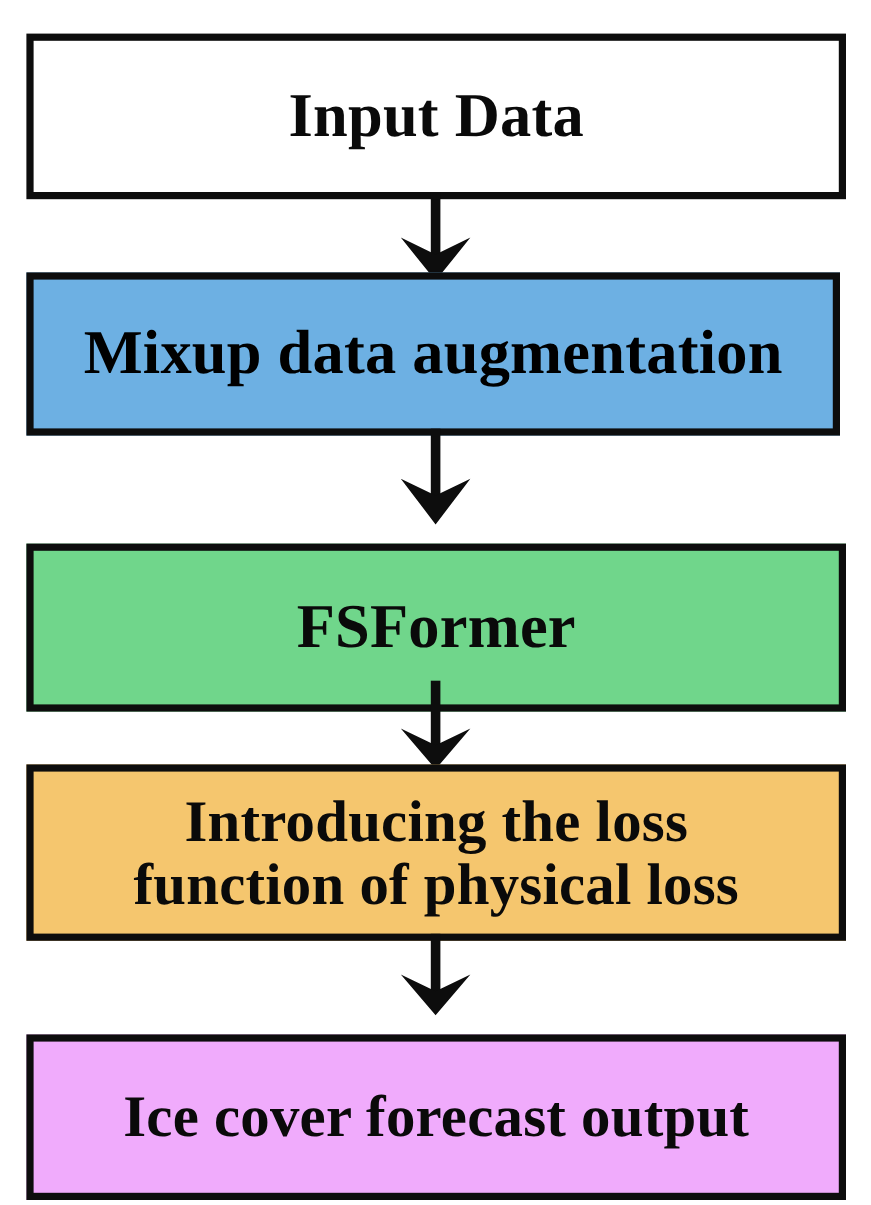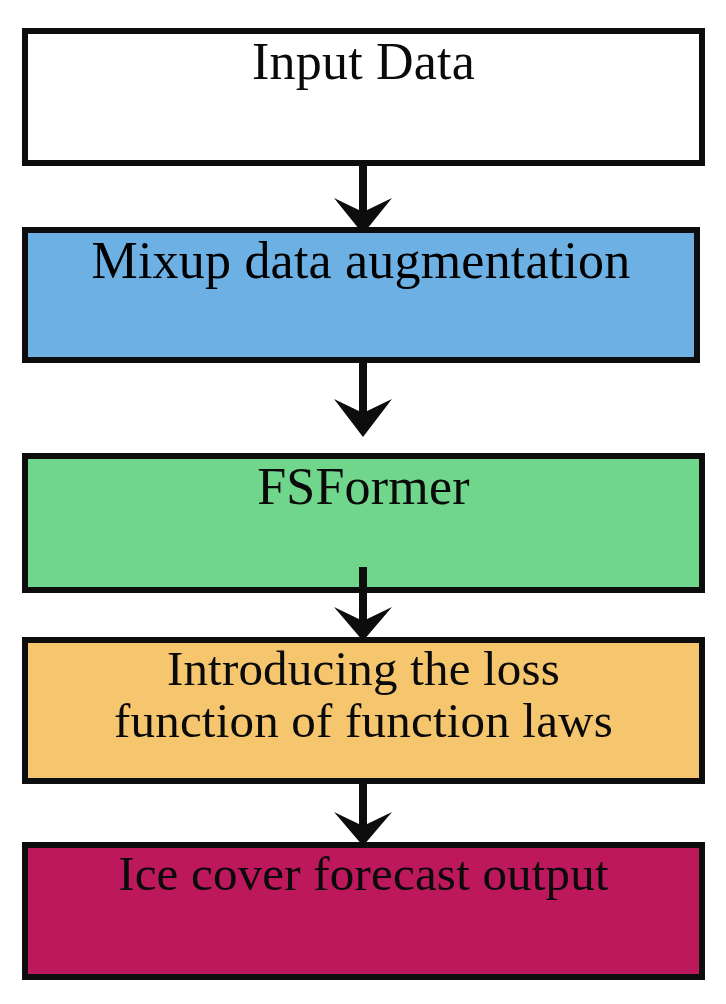--- a/index.html
+++ b/index.html
@@ -13,27 +13,29 @@
     height: 1004px;
     background: #ffffff;
     overflow: hidden;
     font-family: "Liberation Serif", "DejaVu Serif", serif;
   }
   .node {
     position: absolute;
     box-sizing: border-box;
     border: 6px solid #0d0d0d;
     display: flex;
+    align-items: center;
     justify-content: center;
     text-align: center;
     color: #0a0a0a;
     line-height: 1.06;
     letter-spacing: 0.2px;
     white-space: pre-line;
     padding: 0 6px;
+    font-weight: bold;
   }
   .node-label {
     display: block;
     width: 100%;
   }
 
   
   #node-input        { left: 22px;  top: 28px;  width: 683px; height: 138px; background:#ffffff; font-size: 52px; }
   #node-mixup        { left: 22px;  top: 227px; width: 678px; height: 136px; background:#6db0e3; font-size: 52px; }
   #node-fsformer     { left: 22px;  top: 433px; width: 683px; height: 140px; background:#70d68b; font-size: 52px; }
@@ -87,27 +89,27 @@
 
   <div class="connector" id="conn-3">
     <svg width="726" height="76" viewBox="0 0 726 76">
       <rect x="359" y="0" width="8" height="56" fill="#0d0d0d"></rect>
       <path d="M 334 40 L 363 74 L 392 40 L 363 54 Z" fill="#0d0d0d"></path>
     </svg>
   </div>
 
   <div class="node" id="node-physloss" style="background: rgb(245, 198, 110); border-color: rgb(13, 13, 13); color: rgb(10, 10, 10);">
     <span class="node-label">Introducing the loss
-function of function laws</span>
+function of physical loss</span>
   </div>
 
   <div class="connector" id="conn-4">
     <svg width="726" height="70" viewBox="0 0 726 70">
       <rect x="359" y="0" width="8" height="50" fill="#0d0d0d"></rect>
       <path d="M 334 34 L 363 68 L 392 34 L 363 48 Z" fill="#0d0d0d"></path>
     </svg>
   </div>
 
-  <div class="node" id="node-output" style="background: #be185d; border-color: rgb(13, 13, 13); color: rgb(10, 10, 10);">
+  <div class="node" id="node-output" style="background: #f0abfc; border-color: rgb(13, 13, 13); color: rgb(10, 10, 10); margin-top: 20px;">
     <span class="node-label">Ice cover forecast output</span>
   </div>
 
 </div>
 
 </body></html>

